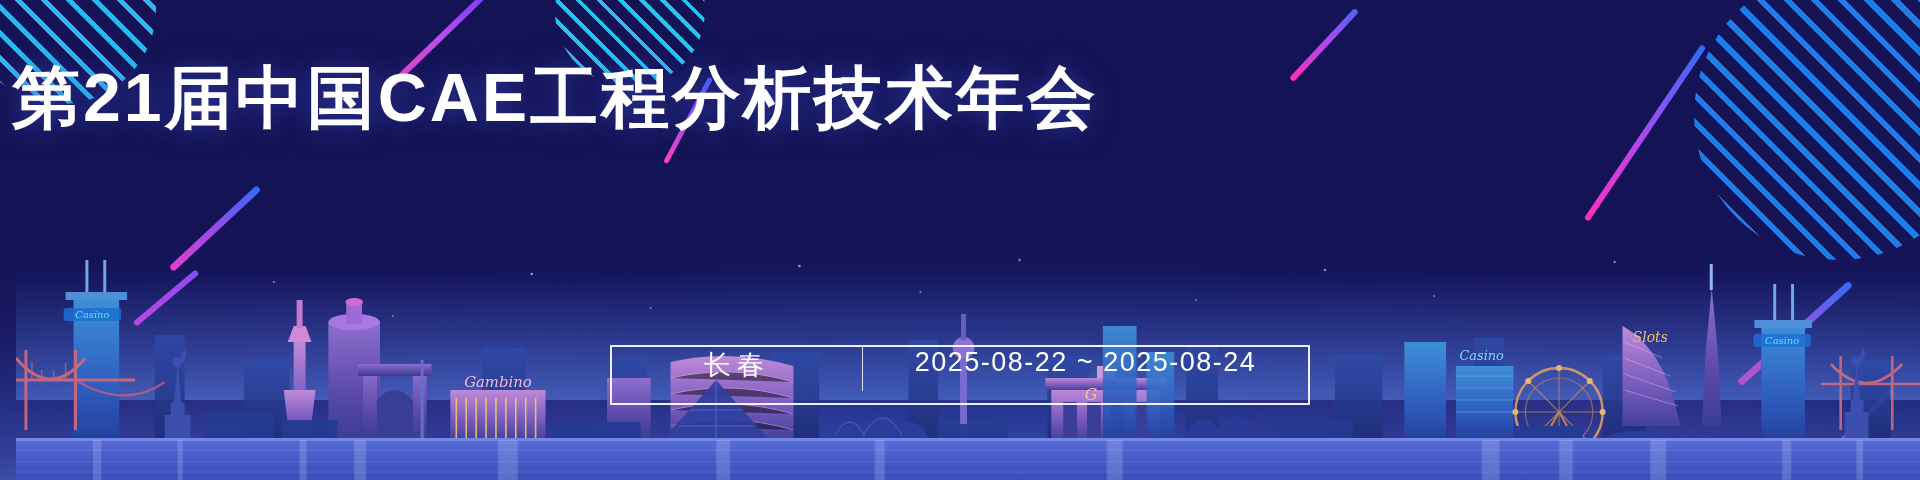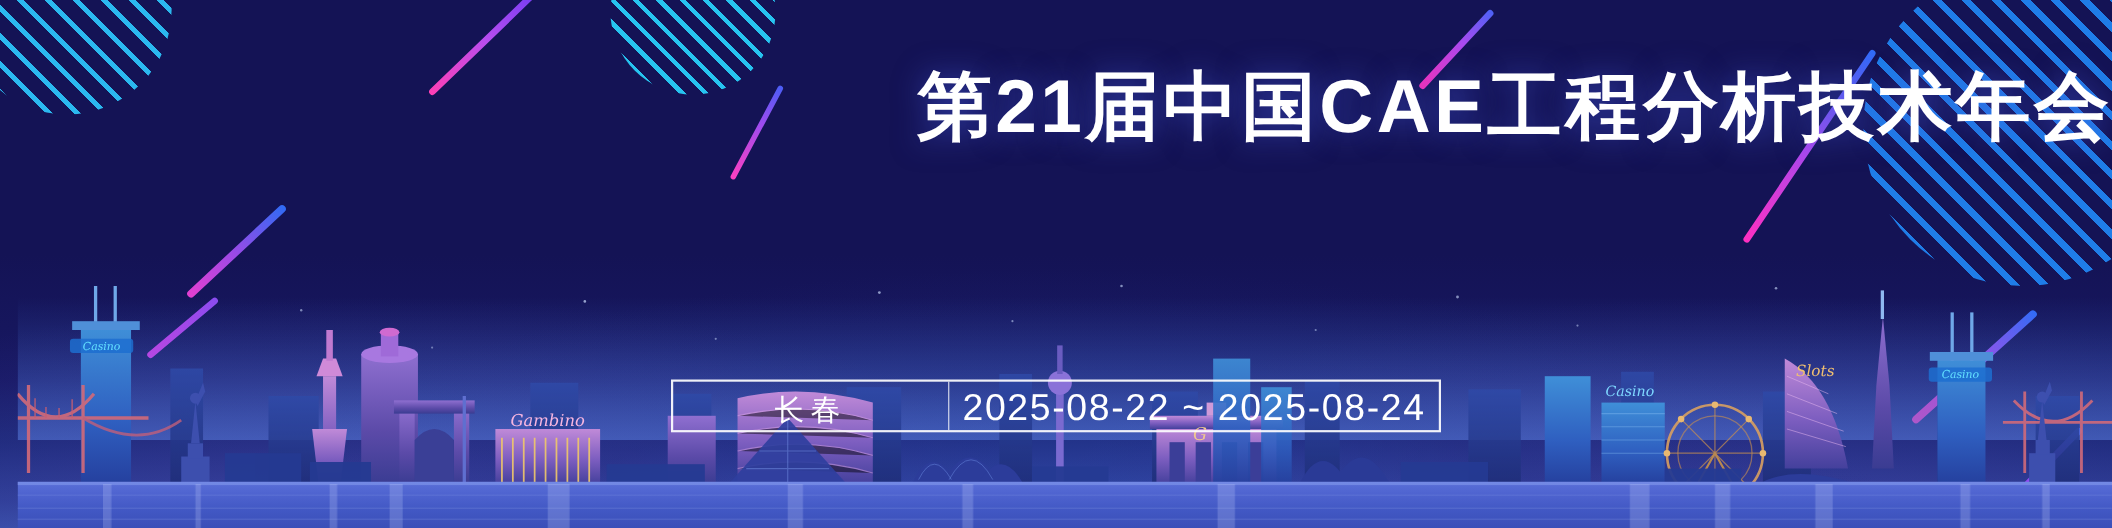--- a/index.html
+++ b/index.html
@@ -89,59 +89,59 @@
     background:linear-gradient(90deg,#d73ae6 0%,#8a4cf0 100%);
   }
 
   
   .skyline{position:absolute;left:16px;right:0;bottom:0;height:250px;}
   .skyline svg{display:block;width:100%;height:100%;}
 
   
   .title-block{
     position:absolute;left:12px;right:0;top:56px;
-    text-align:right;
+    text-align:left;
     z-index:6;
   }
   .title-line{
     color:#ffffff;
     font-size:68px;
     line-height:82px;
     font-weight:700;
     letter-spacing:3px;
     white-space:nowrap;
     text-shadow:0 0 26px rgba(70,90,220,.55);
   }
 
   
   .info-box{
     position:absolute;
     left:610px;top:345px;
-    width:700px;height:48px;
+    width:700px;height:60px;
     border:2px solid rgba(255,255,255,.92);
-    display:flex;align-items:flex-end;
+    display:flex;align-items:flex-start;
     z-index:6;
   }
   .info-city{
     width:250px;
     text-align:center;
     color:#ffffff;
     font-size:27px;
     letter-spacing:6px;
     white-space:nowrap;
   }
   .info-sep{
     width:1px;height:44px;
     background:rgba(255,255,255,.85);
   }
   .info-date{
     flex:1;
     text-align:center;
     color:#ffffff;
-    font-size:34px;
+    font-size:27px;
     letter-spacing:1.5px;
     white-space:nowrap;
   }
 </style>
 </head>
 <body>
 
 <div class="banner">
 
   <div class="sky"></div>

